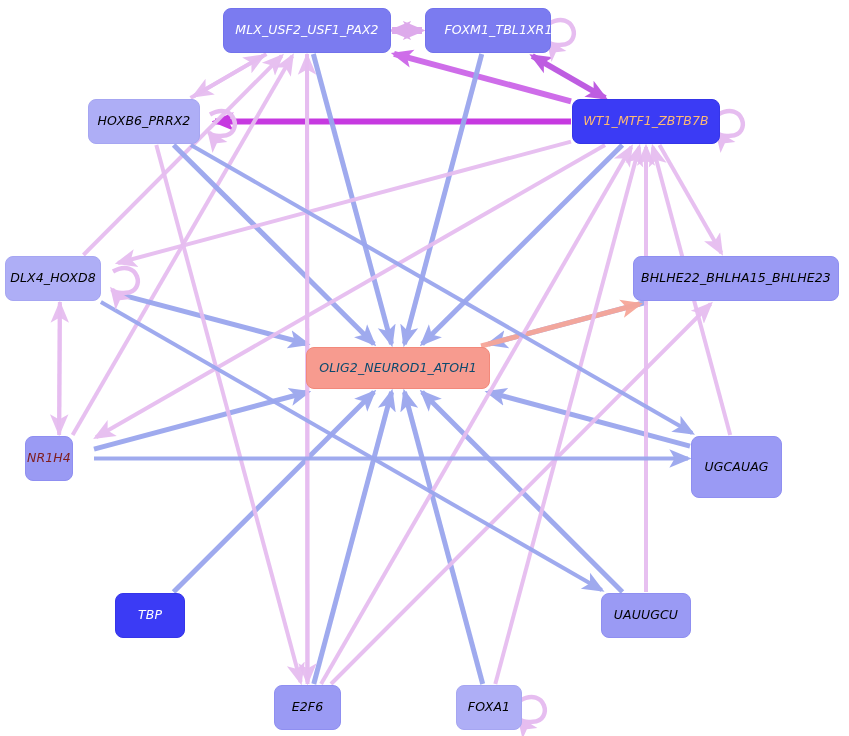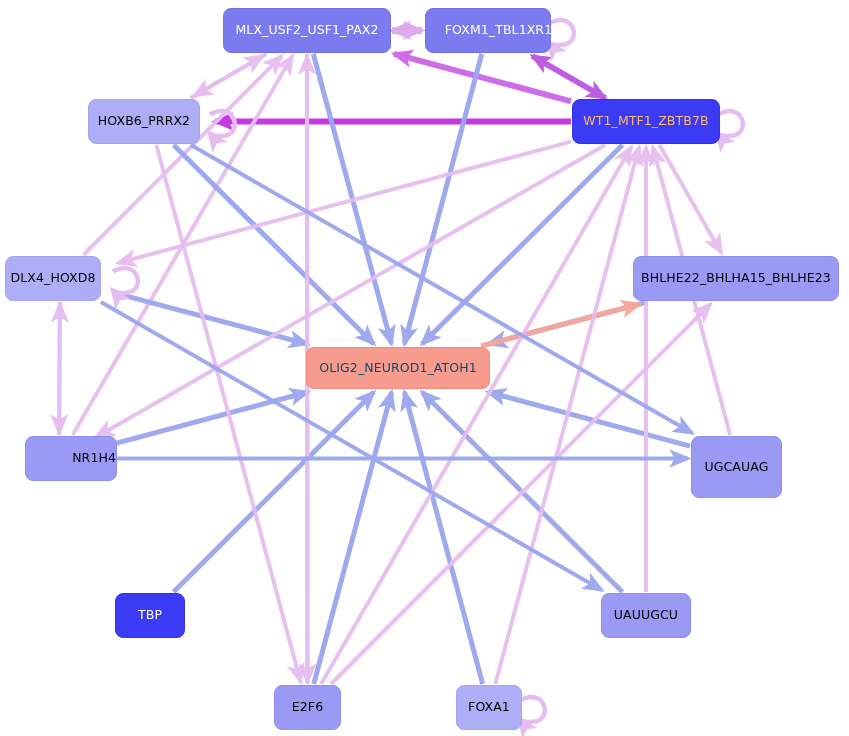--- a/index.html
+++ b/index.html
@@ -2,21 +2,21 @@
 <html><head>
 <meta charset="utf-8">
 <style>
   html,body{margin:0;padding:0;background:#ffffff;}
   body{width:849px;height:736px;overflow:hidden;
        font-family:"DejaVu Sans","Liberation Sans",sans-serif;}
   #graph{position:relative;width:849px;height:736px;background:#ffffff;}
   #edges{position:absolute;left:0;top:0;width:849px;height:736px;}
   .node{position:absolute;display:flex;align-items:center;justify-content:center;
         border-radius:8px;box-sizing:border-box;text-align:center;
-        font-size:12.5px;letter-spacing:0.1px;line-height:1;white-space:nowrap;}
+        font-size:12.5px;letter-spacing:0.1px;line-height:1;white-space:nowrap;font-style:italic;}
   .node.dark{color:#ffffff;}
   .node.light{color:#000000;}
 </style>
 </head>
 <body>
 
 <div id="graph">
   <svg id="edges" viewBox="0 0 849 736" width="849" height="736">
       <defs>
         <marker id="mk0" viewBox="0 0 10 10" refX="8.5" refY="5" markerWidth="3.2" markerHeight="3.2" orient="auto-start-reverse" markerUnits="strokeWidth">
@@ -220,21 +220,21 @@
       </div>
       <div class="node light" style="left: 5px; top: 256px; width: 96px; height: 45px; background: rgb(174, 174, 246); border: 1px solid rgb(166, 166, 242); color: rgb(0, 0, 0);">
         <span>DLX4_HOXD8</span>
       </div>
       <div class="node light" style="left: 633px; top: 256px; width: 206px; height: 45px; background: rgb(154, 154, 244); border: 1px solid rgb(143, 143, 241); color: rgb(0, 0, 0);">
         <span>BHLHE22_BHLHA15_BHLHE23</span>
       </div>
       <div class="node light" style="left: 306px; top: 347px; width: 184px; height: 42px; background: rgb(247, 155, 143); border: 1px solid rgb(242, 137, 123); color: #0c4a6e;">
         <span>OLIG2_NEUROD1_ATOH1</span>
       </div>
-      <div class="node light" style="left: 25px; top: 436px; width: 92px; height: 45px; background: rgb(154, 154, 244); border: 1px solid rgb(143, 143, 241); color: #000000; justify-content: flex-end;">
+      <div class="node light" style="left: 25px; top: 436px; width: 48px; height: 45px; background: rgb(154, 154, 244); border: 1px solid rgb(143, 143, 241); color: #7f1d1d;">
         <span>NR1H4</span>
       </div>
       <div class="node light" style="left: 691px; top: 436px; width: 91px; height: 62px; background: rgb(154, 154, 244); border: 1px solid rgb(143, 143, 241); color: rgb(0, 0, 0); text-align: right;">
         <span>UGCAUAG</span>
       </div>
       <div class="node dark" style="left: 115px; top: 593px; width: 70px; height: 45px; background: rgb(59, 59, 245); border: 1px solid rgb(53, 53, 232); color: rgb(255, 255, 255);">
         <span>TBP</span>
       </div>
       <div class="node light" style="left: 601px; top: 593px; width: 90px; height: 45px; background: rgb(154, 154, 244); border: 1px solid rgb(143, 143, 241); color: rgb(0, 0, 0);">
         <span>UAUUGCU</span>

